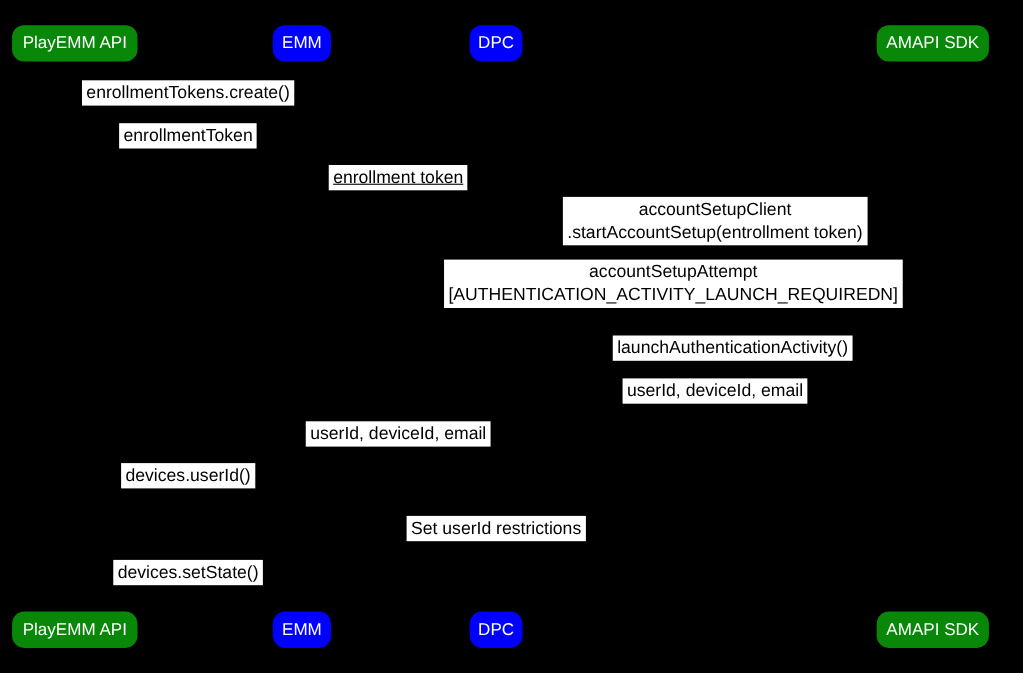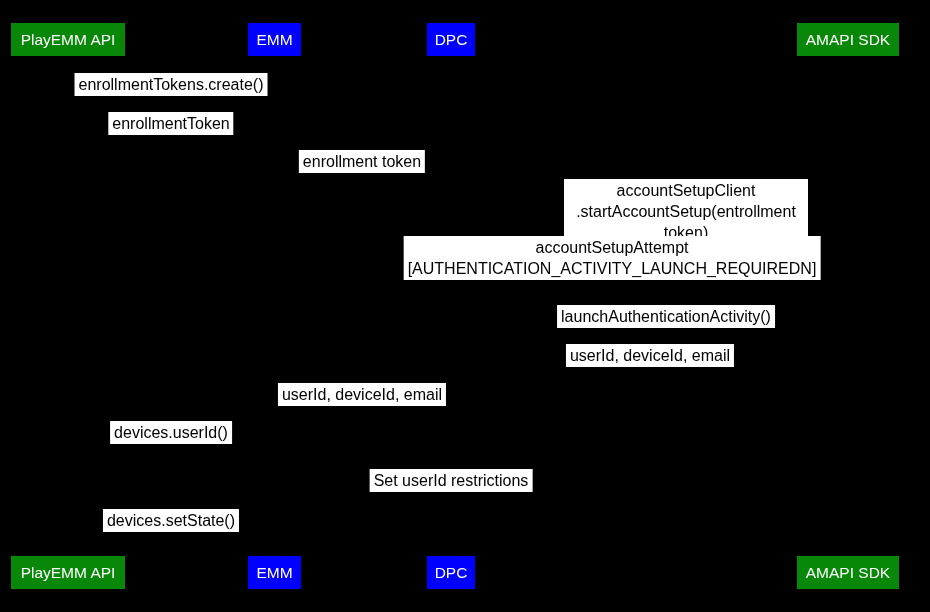--- a/index.html
+++ b/index.html
@@ -17,20 +17,21 @@
   }
   .actor {
     position: absolute;
     height: 33px;
     display: flex;
     align-items: center;
     justify-content: center;
     color: #ffffff;
     font-size: 15.5px;
     white-space: nowrap;
+    border-radius: 11px;
   }
   .msg {
     position: absolute;
     transform: translateX(-50%);
     background: #ffffff;
     color: #000000;
     font-size: 16px;
     line-height: 21px;
     padding: 1px 4px;
     text-align: center;
@@ -42,22 +43,22 @@
 
 <div class="stage">
 
   <div class="actor" style="left: 11px; top: 23px; width: 114px; background: rgb(8, 135, 8);">PlayEMM API</div>
   <div class="actor" style="left: 248px; top: 23px; width: 53px; background: rgb(0, 0, 255);">EMM</div>
   <div class="actor" style="left: 427px; top: 23px; width: 48px; background: rgb(0, 0, 255);">DPC</div>
   <div class="actor" style="left: 797px; top: 23px; width: 102px; background: rgb(8, 135, 8);">AMAPI SDK</div>
 
   <div class="msg" style="left:171px; top:112px;">enrollmentToken</div>
   <div class="msg" style="left:171px; top:73px;">enrollmentTokens.create()</div>
-  <div class="msg" style="left:362px; top:150px;">enrollment token</div>
-  <div class="msg" style="left:686px; top:179px;">accountSetupClient
+  <div class="msg" style="left:362px; top:150px;text-decoration:underline;">enrollment token</div>
+  <div class="msg" style="left:650px; top:179px;">accountSetupClient
 .startAccountSetup(entrollment token)</div>
   <div class="msg" style="left:612px; top:236px;">accountSetupAttempt
 [AUTHENTICATION_ACTIVITY_LAUNCH_REQUIREDN]</div>
   <div class="msg" style="left:650px; top:305px;margin-left:16px;">launchAuthenticationActivity()</div>
   <div class="msg" style="left:650px; top:344px;">userId, deviceId, email</div>
   <div class="msg" style="left:362px; top:383px;">userId, deviceId, email</div>
   <div class="msg" style="left:171px; top:421px;">devices.userId()</div>
   <div class="msg" style="left:451px; top:469px;">Set userId restrictions</div>
   <div class="msg" style="left:171px; top:509px;">devices.setState()</div>
 

